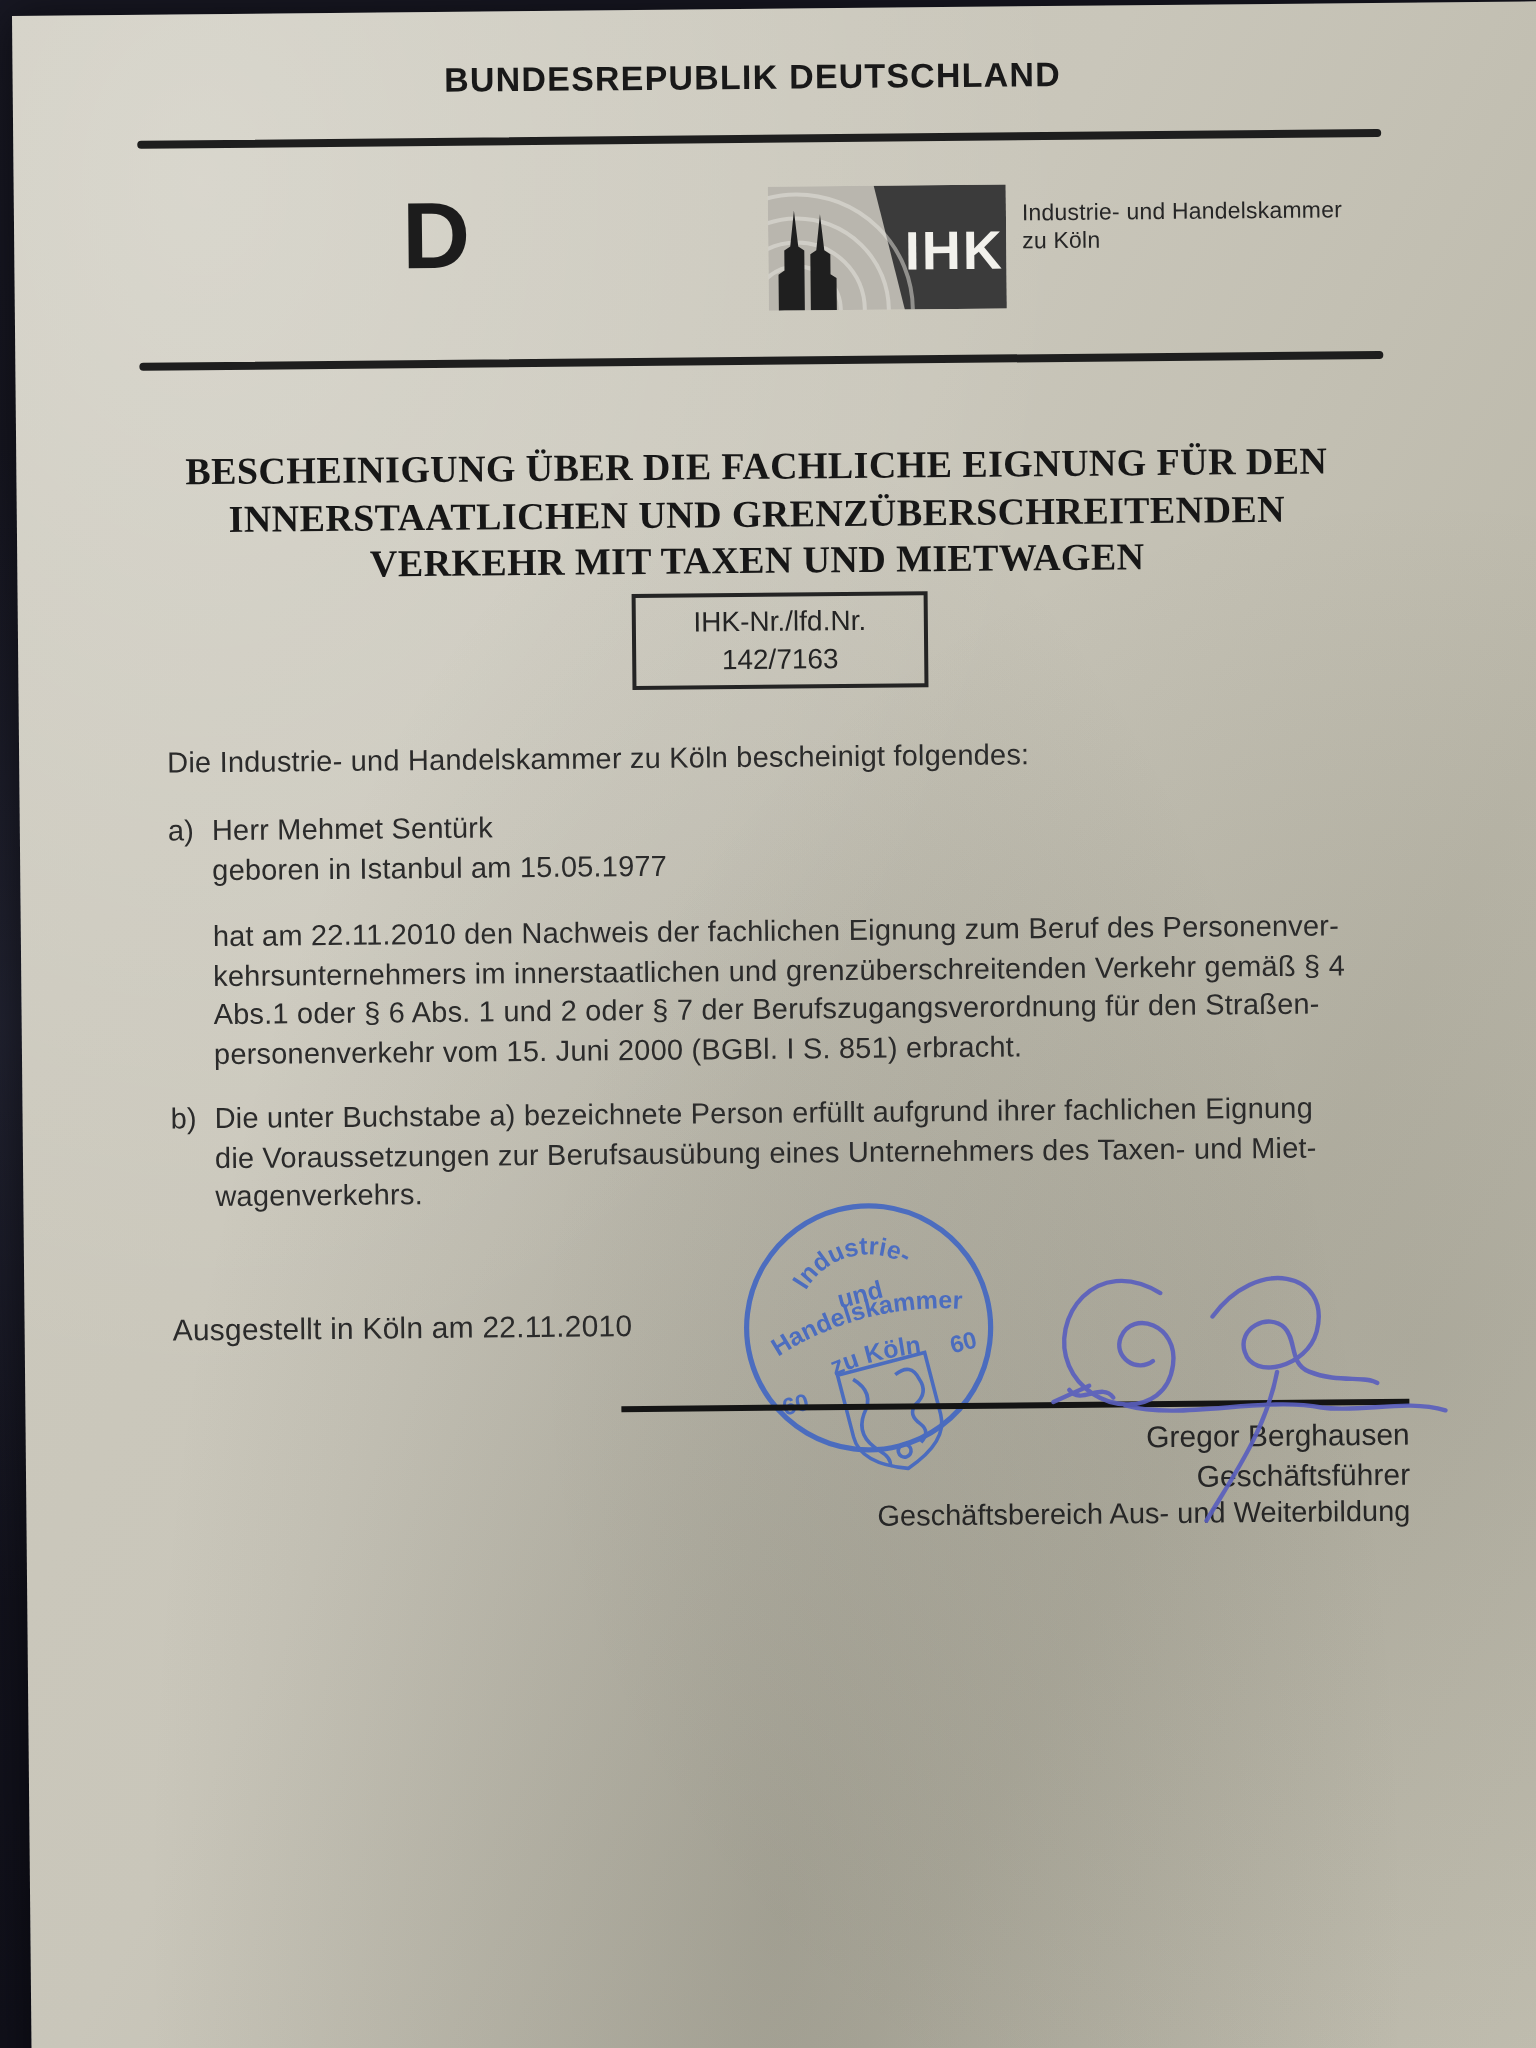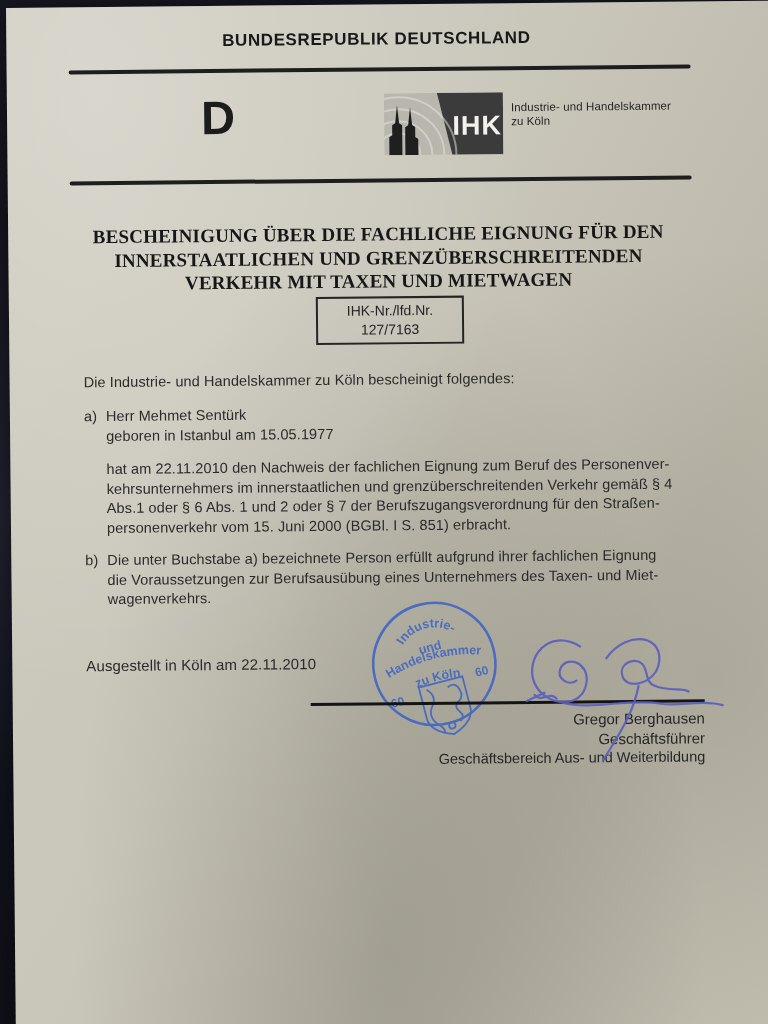--- a/index.html
+++ b/index.html
@@ -97,21 +97,21 @@
   <div class="abs rule rule2"></div>
 
   <div class="abs doc-title">
     <div>BESCHEINIGUNG ÜBER DIE FACHLICHE EIGNUNG FÜR DEN</div>
     <div>INNERSTAATLICHEN UND GRENZÜBERSCHREITENDEN</div>
     <div>VERKEHR MIT TAXEN UND MIETWAGEN</div>
   </div>
 
   <div class="abs num-box">
     <div>IHK-Nr./lfd.Nr.</div>
-    <div>127/7163</div>
+    <div>142/7163</div>
   </div>
 
   <div class="abs body-text intro">Die Industrie- und Handelskammer zu Köln bescheinigt folgendes:</div>
 
   <div class="abs body-text marker-a">a)</div>
   <div class="abs body-text block-a">
     <div>Herr Mehmet Sentürk</div>
     <div>geboren in Istanbul am 15.05.1977</div>
   </div>
 

